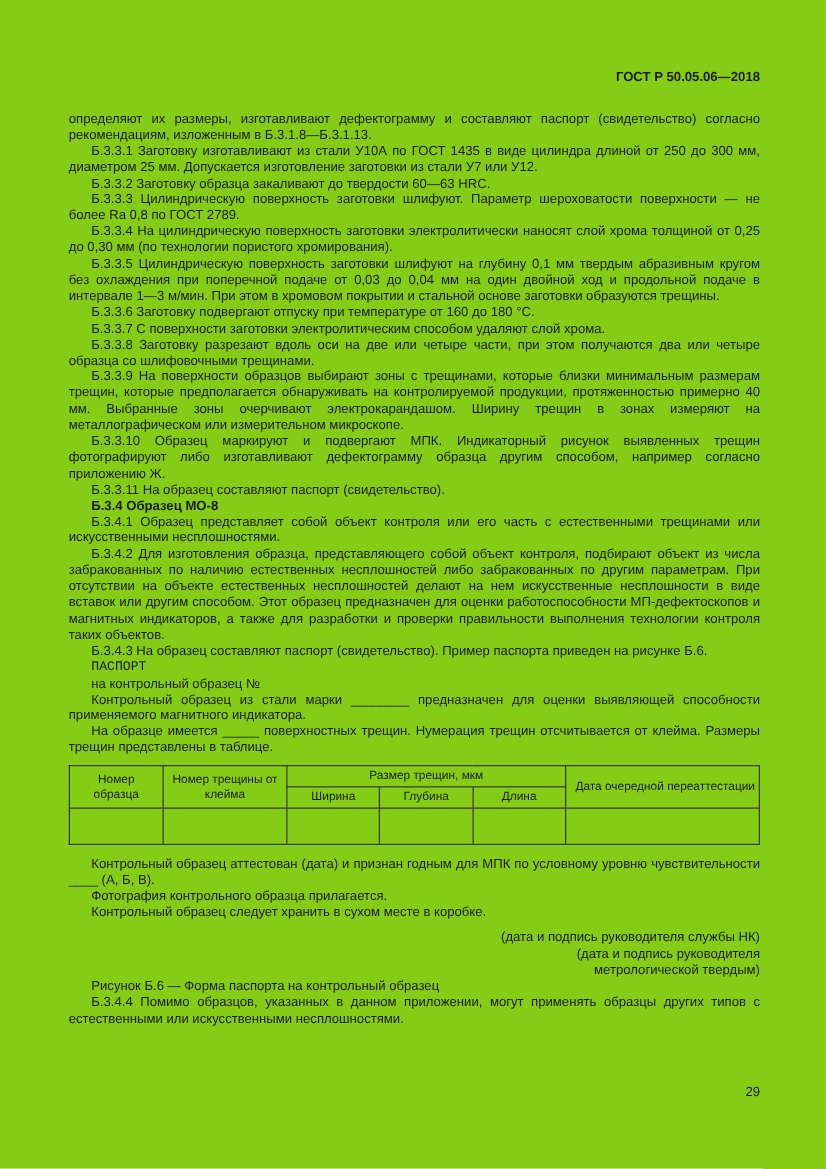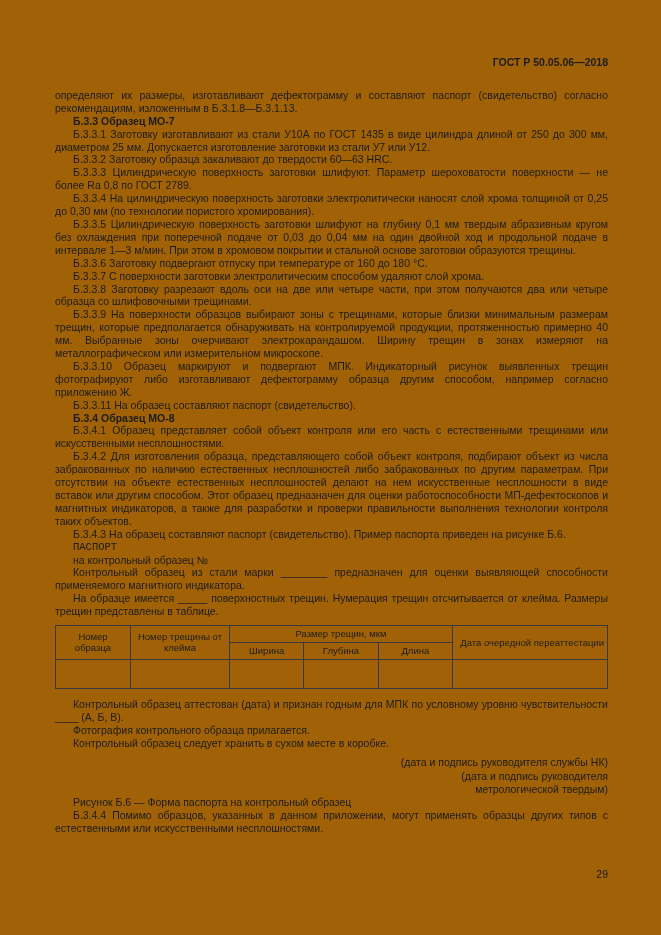--- a/index.html
+++ b/index.html
@@ -1,20 +1,20 @@
 <!DOCTYPE html>
 <html><head>
 <meta charset="utf-8">
 <style>
   html, body { margin: 0; padding: 0; background: #ffffff; }
   .page {
     position: relative;
     width: 661px;
     height: 935px;
-    background: #a16207;
+    background: #84cc16;
     box-sizing: border-box;
     padding: 56px 53px 0 55px;
     font-family: "Liberation Sans", sans-serif;
     font-size: 10.5px;
     line-height: 1.23;
     color: #1c1c1c;
     overflow: hidden;
   }
   .doc-header {
     text-align: right;
@@ -72,21 +72,20 @@
   }
 </style>
 </head>
 <body>
 
 <div class="page">
 
   <div class="doc-header">ГОСТ Р 50.05.06—2018</div>
 
   <p class="para no-indent">определяют их размеры, изготавливают дефектограмму и составляют паспорт (свидетельство) согласно рекомендациям, изложенным в Б.3.1.8—Б.3.1.13.</p>
-  <p class="para bold">Б.3.3 Образец МО-7</p>
   <p class="para">Б.3.3.1 Заготовку изготавливают из стали У10А по ГОСТ 1435 в виде цилиндра длиной от 250 до 300 мм, диаметром 25 мм. Допускается изготовление заготовки из стали У7 или У12.</p>
   <p class="para">Б.3.3.2 Заготовку образца закаливают до твердости 60—63 HRC.</p>
   <p class="para">Б.3.3.3 Цилиндрическую поверхность заготовки шлифуют. Параметр шероховатости поверхности — не более Ra 0,8 по ГОСТ 2789.</p>
   <p class="para">Б.3.3.4 На цилиндрическую поверхность заготовки электролитически наносят слой хрома толщиной от 0,25 до 0,30 мм (по технологии пористого хромирования).</p>
   <p class="para">Б.3.3.5 Цилиндрическую поверхность заготовки шлифуют на глубину 0,1 мм твердым абразивным кругом без охлаждения при поперечной подаче от 0,03 до 0,04 мм на один двойной ход и продольной подаче в интервале 1—3 м/мин. При этом в хромовом покрытии и стальной основе заготовки образуются трещины.</p>
   <p class="para">Б.3.3.6 Заготовку подвергают отпуску при температуре от 160 до 180 °С.</p>
   <p class="para">Б.3.3.7 С поверхности заготовки электролитическим способом удаляют слой хрома.</p>
   <p class="para">Б.3.3.8 Заготовку разрезают вдоль оси на две или четыре части, при этом получаются два или четыре образца со шлифовочными трещинами.</p>
   <p class="para">Б.3.3.9 На поверхности образцов выбирают зоны с трещинами, которые близки минимальным размерам трещин, которые предполагается обнаруживать на контролируемой продукции, протяженностью примерно 40 мм. Выбранные зоны очерчивают электрокарандашом. Ширину трещин в зонах измеряют на металлографическом или измерительном микроскопе.</p>
   <p class="para">Б.3.3.10 Образец маркируют и подвергают МПК. Индикаторный рисунок выявленных трещин фотографируют либо изготавливают дефектограмму образца другим способом, например согласно приложению Ж.</p>

